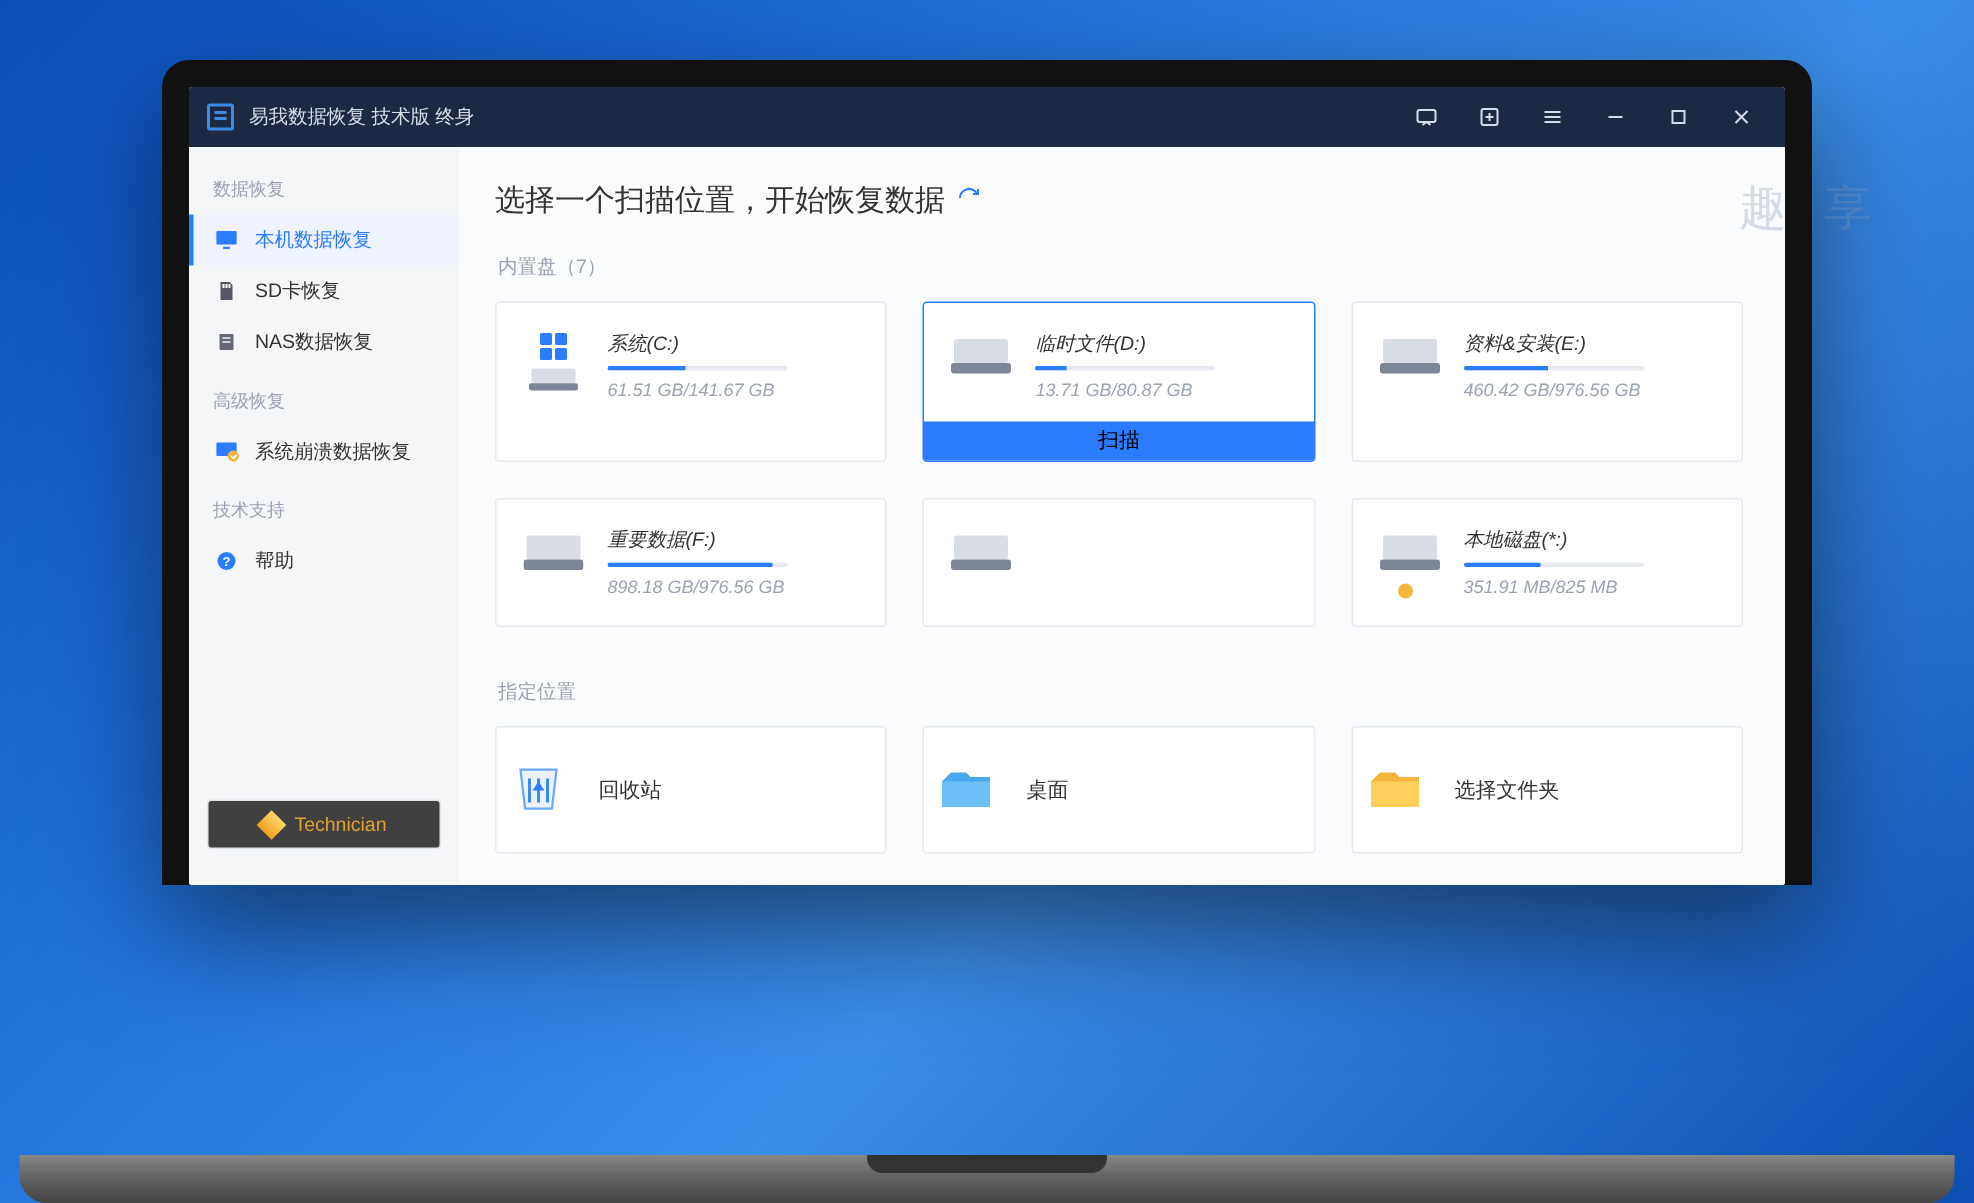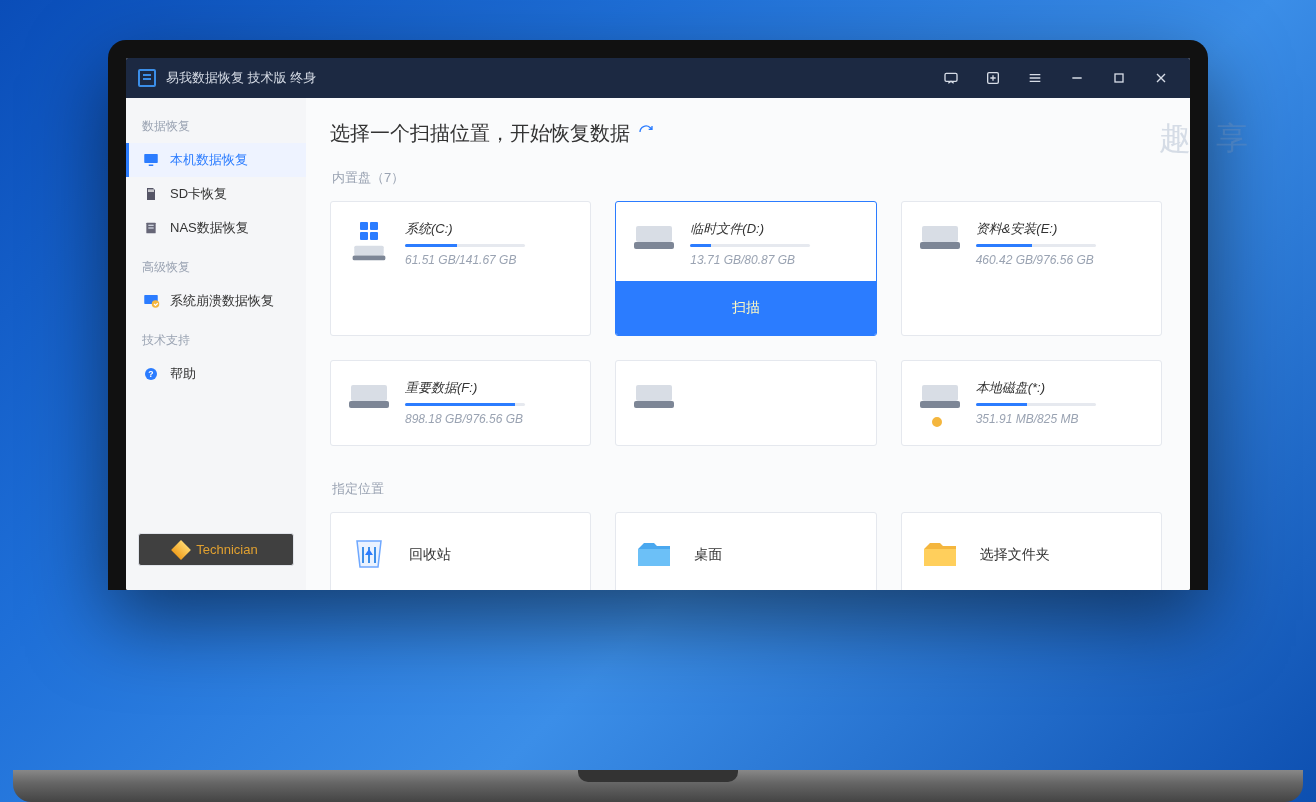--- a/index.html
+++ b/index.html
@@ -77,37 +77,37 @@
   .diamond { width:14px; height:14px; transform:rotate(45deg); background:linear-gradient(#ffd66b,#f0a020); }
   
   .main { flex:1; background:#fafbfc; padding:22px 28px 20px 24px; overflow:auto; }
   .page-title { font-size:20px; color:#333; display:flex; align-items:center; gap:8px; margin-bottom:22px;}
   .refresh-icon { color:#2b7cff; cursor:pointer; font-size:15px; }
   .section-label { color:#9aa3b2; font-size:13px; margin:6px 0 14px 2px; }
   .drive-grid { display:grid; grid-template-columns: repeat(3, 1fr); gap:24px 24px; margin-bottom:34px;}
   .drive-card { background:#fff; border:1px solid #e5e8ee; border-radius:3px; padding:18px 16px 18px 16px; display:flex; gap:14px; position:relative; cursor:pointer; min-height:86px;}
   .drive-card.selected { border:1.5px solid #2b7cff; padding-bottom:0; flex-direction:column; gap:0;}
   .drive-card.selected .drive-row { display:flex; gap:14px; padding-bottom:14px;}
-  .scan-btn { background:#2b7cff; color:#fef9c3; text-align:center; padding:18px 0; margin:0 -16px 0 -16px; border-radius:0 0 2px 2px; font-size:14px; cursor:pointer;}
+  .scan-btn { background:#2b7cff; color:#000000; text-align:center; padding:4px 0; margin:0 -16px 0 -16px; border-radius:0 0 2px 2px; font-size:14px; cursor:pointer;}
   .drive-icon-wrap { width:44px; display:flex; align-items:flex-start; justify-content:center; padding-top:2px;}
   .drive-info { flex:1; display:flex; flex-direction:column; gap:6px;font-style:italic; }
   .drive-name { color:#333; font-size:13px; }
   .usage-bar { height:3px; background:#e6e9ef; border-radius:2px; overflow:hidden; width: 120px;}
   .usage-fill { height:100%; background:#2b7cff; }
   .drive-size { color:#9aa3b2; font-size:12px; }
   
   .drv { width:40px; height:30px; }
   .drv-body { fill:#d8dde5; }
   .drv-base { fill:#7d8696; }
   .win-squares { display:grid; grid-template-columns:1fr 1fr; gap:2px; width:18px; height:18px;}
   .win-squares span { background:#2b7cff; border-radius:1px;}
   .warn-dot { position:absolute; left:28px; bottom:16px; width:14px; height:14px; background:#f4b63e; border-radius:50%; border:2px solid #fff;}
   
   .loc-grid { display:grid; grid-template-columns: repeat(3,1fr); gap:24px;}
-  .loc-card { background:#fff; border:1px solid #e5e8ee; border-radius:3px; padding:22px 18px; display:flex; align-items:center; gap:20px; cursor:pointer;}
+  .loc-card { background:#fff; border:1px solid #e5e8ee; border-radius:3px; padding:22px 8px; display:flex; align-items:center; gap:20px; cursor:pointer;}
   .loc-icon { width:40px; height:36px; }
   .loc-label { color:#333; font-size:14px; }
   
   .svg-i { width:16px; height:16px; }
 </style>
 </head>
 <body>
 
 <div class="laptop-frame">
   <div class="app-window">

